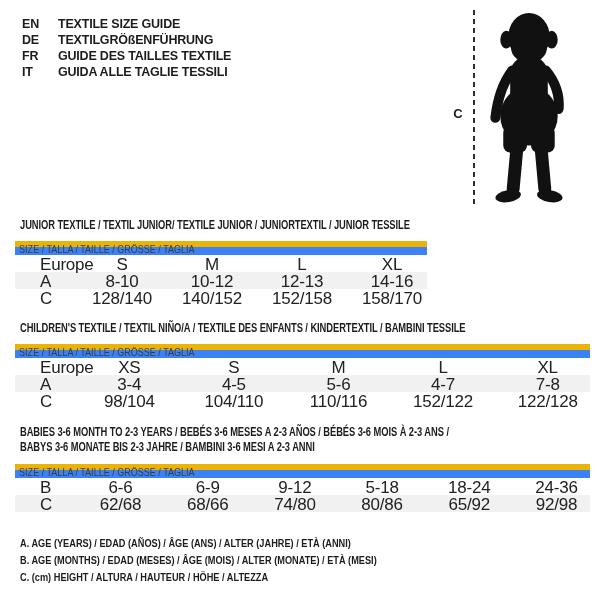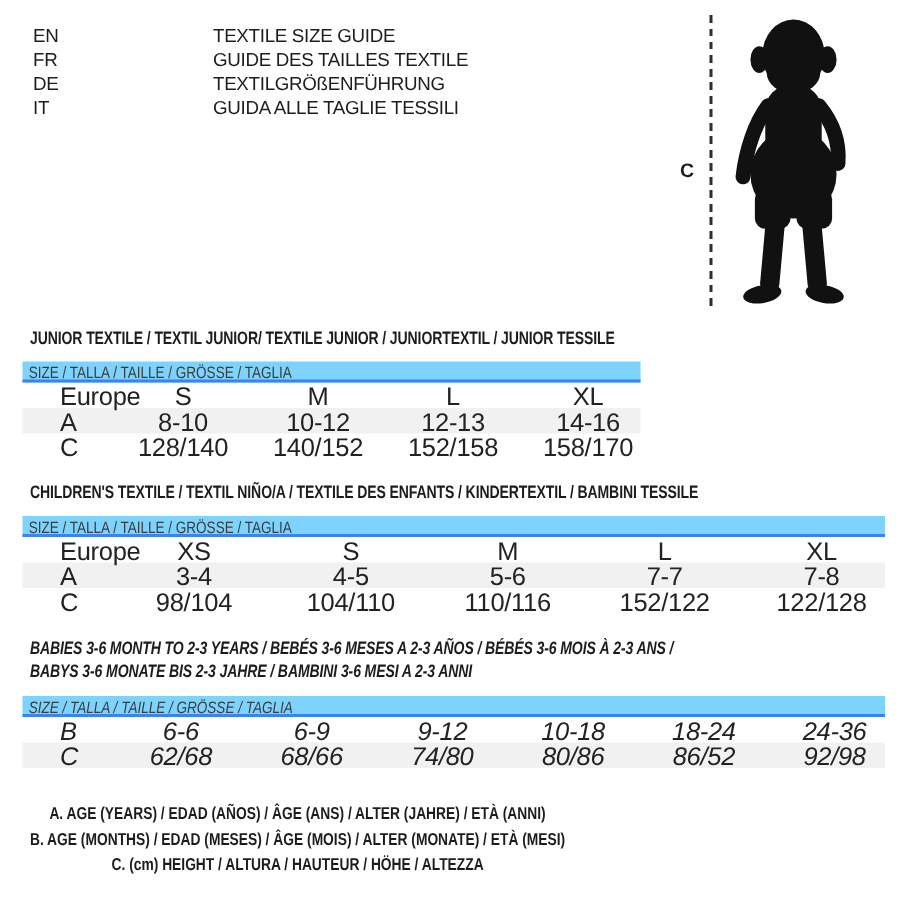--- a/index.html
+++ b/index.html
@@ -6,80 +6,80 @@
   html,body { width:600px; height:600px; }
   body {
     font-family: "Liberation Sans", "DejaVu Sans", sans-serif;
     background:#ffffff; color:#1c1c1c;
     position:relative; overflow:hidden;
   }
   .page { position:absolute; inset:0; width:600px; height:600px; background:#fff; }
 
   
   .lang-block { position:absolute; left:22px; top:16px; }
-  .lang-row { display:flex; line-height:16px; font-weight:400; font-size:12.5px; letter-spacing:-0.2px; color:#1c1c1c;gap:36px; }
+  .lang-row { display:flex; line-height:16px; font-weight:700; font-size:12.5px; letter-spacing:-0.2px; color:#1c1c1c; }
   .lang-code { width:36px; flex:0 0 36px; }
-  .lang-title { white-space:nowrap;margin-left:48px; }
+  .lang-title { white-space:nowrap; }
 
   
   .baby-svg { position:absolute; left:483px; top:9px; width:90px; height:198px; }
   .measure-line {
     position:absolute; left:473px; top:10px; width:2px; height:196px;
     background:repeating-linear-gradient(to bottom, #2e2e2e 0 5px, transparent 5px 9px);
   }
   .measure-label {
     position:absolute; left:448px; top:106px; width:20px;
     font-weight:700; font-size:13px; text-align:center; color:#1c1c1c;
   }
 
   
   .tblsec { position:absolute; left:15px; }
   .tbl-title {
     margin-left:5px; font-weight:700; font-size:12px; line-height:15px;
     white-space:nowrap; transform:scaleX(0.78); transform-origin:0 50%;
     color:#1c1c1c; letter-spacing:-0.1px;
   }
   .size-bar {
-    margin-top:8px; height:14px; background:#7dd3fc;
-    border-bottom:2px solid #3b82f6; line-height:14px;
+    margin-top:8px; height:14px; background:#eab308;
+    border-bottom:8px solid #3b82f6; line-height:14px;
   }
   .size-bar span {
     display:inline-block; padding-left:5px; font-size:11px; color:#3c3c3c;
     white-space:nowrap; transform:scaleX(0.82); transform-origin:0 50%;
   }
   .rows {}
   .trow { display:grid; height:17px; align-items:center; }
   .trow.alt { background:#f1f1f1; }
   .tcell { font-size:17px; color:#222; text-align:center; letter-spacing:-0.2px;margin-left:20px; }
   .tlabel { text-align:left; padding-left:5px; }
 
   
-  .footnotes { position:absolute; left:20px; top:535px;text-align:center; }
+  .footnotes { position:absolute; left:20px; top:535px; }
   .footnote {
     font-weight:700; font-size:11.5px; line-height:17px; white-space:nowrap;
     transform:scaleX(0.8); transform-origin:0 50%; color:#1c1c1c;
   }
 </style>
 </head>
 <body>
 
 <div class="page">
 
   <div class="lang-block">
       <div class="lang-row">
         <span class="lang-code">EN</span>
         <span class="lang-title">TEXTILE SIZE GUIDE</span>
       </div>
       <div class="lang-row">
+        <span class="lang-code">DE</span>
+        <span class="lang-title">TEXTILGRÖßENFÜHRUNG</span>
+      </div>
+      <div class="lang-row">
         <span class="lang-code">FR</span>
         <span class="lang-title">GUIDE DES TAILLES TEXTILE</span>
-      </div>
-      <div class="lang-row">
-        <span class="lang-code">DE</span>
-        <span class="lang-title">TEXTILGRÖßENFÜHRUNG</span>
       </div>
       <div class="lang-row">
         <span class="lang-code">IT</span>
         <span class="lang-title">GUIDA ALLE TAGLIE TESSILI</span>
       </div>
     </div>
 
   <div class="measure-line"></div>
   <div class="measure-label">C</div>
   <svg class="baby-svg" viewBox="0 0 90 200" aria-hidden="true">
@@ -150,57 +150,57 @@
           <div class="tcell">S</div>
           <div class="tcell">M</div>
           <div class="tcell">L</div>
           <div class="tcell">XL</div>
         </div>
         <div class="trow alt" style="grid-template-columns: 52px repeat(5, 1fr);">
           <div class="tcell tlabel">A</div>
           <div class="tcell">3-4</div>
           <div class="tcell">4-5</div>
           <div class="tcell">5-6</div>
-          <div class="tcell">7-7</div>
+          <div class="tcell">4-7</div>
           <div class="tcell">7-8</div>
         </div>
         <div class="trow" style="grid-template-columns: 52px repeat(5, 1fr);">
           <div class="tcell tlabel">C</div>
           <div class="tcell">98/104</div>
           <div class="tcell">104/110</div>
           <div class="tcell">110/116</div>
           <div class="tcell">152/122</div>
           <div class="tcell">122/128</div>
         </div>
       </div>
   </section>
 
-  <section class="tblsec" style="top:425px; width:575px;font-style:italic;">
+  <section class="tblsec" style="top:425px; width:575px;">
     <div class="titles">
         <div class="tbl-title">BABIES 3-6 MONTH TO 2-3 YEARS / BEBÉS 3-6 MESES A 2-3 AÑOS / BÉBÉS 3-6 MOIS À 2-3 ANS /</div>
         <div class="tbl-title">BABYS 3-6 MONATE BIS 2-3 JAHRE / BAMBINI 3-6 MESI A 2-3 ANNI</div>
       </div>
     <div class="size-bar" style="margin-top:9px;"><span>SIZE / TALLA / TAILLE / GRÖSSE / TAGLIA</span></div>
     <div class="rows">
         <div class="trow" style="grid-template-columns: 52px repeat(6, 1fr);">
           <div class="tcell tlabel">B</div>
           <div class="tcell">6-6</div>
           <div class="tcell">6-9</div>
           <div class="tcell">9-12</div>
-          <div class="tcell">10-18</div>
+          <div class="tcell">5-18</div>
           <div class="tcell">18-24</div>
           <div class="tcell">24-36</div>
         </div>
         <div class="trow alt" style="grid-template-columns: 52px repeat(6, 1fr);">
           <div class="tcell tlabel">C</div>
           <div class="tcell">62/68</div>
           <div class="tcell">68/66</div>
           <div class="tcell">74/80</div>
           <div class="tcell">80/86</div>
-          <div class="tcell">86/52</div>
+          <div class="tcell">65/92</div>
           <div class="tcell">92/98</div>
         </div>
       </div>
   </section>
 
   <div class="footnotes">
     <div class="footnote">A. AGE (YEARS) / EDAD (AÑOS) / ÂGE (ANS) / ALTER (JAHRE) / ETÀ (ANNI)</div>
     <div class="footnote">B. AGE (MONTHS) / EDAD (MESES) / ÂGE (MOIS) / ALTER (MONATE) / ETÀ (MESI)</div>
     <div class="footnote">C. (cm) HEIGHT / ALTURA / HAUTEUR / HÖHE / ALTEZZA</div>
   </div>

